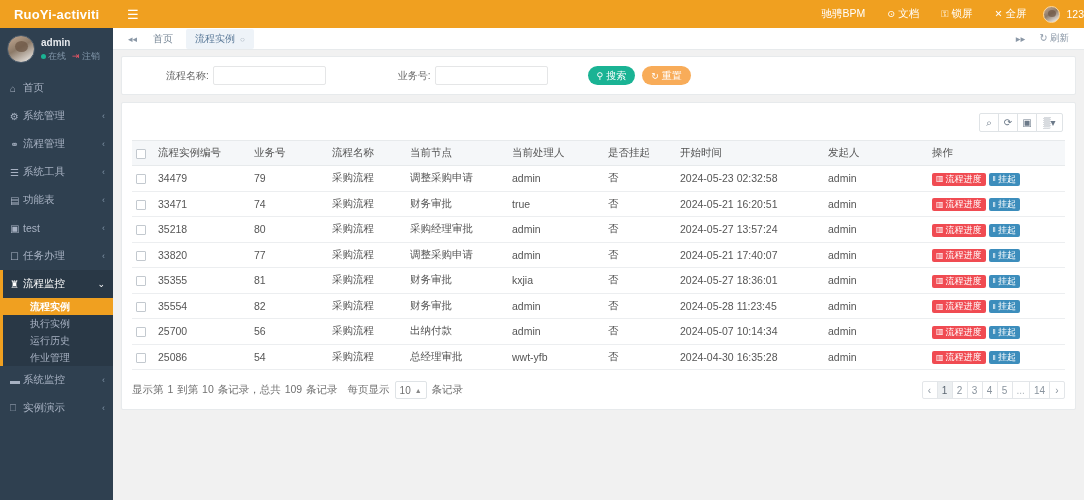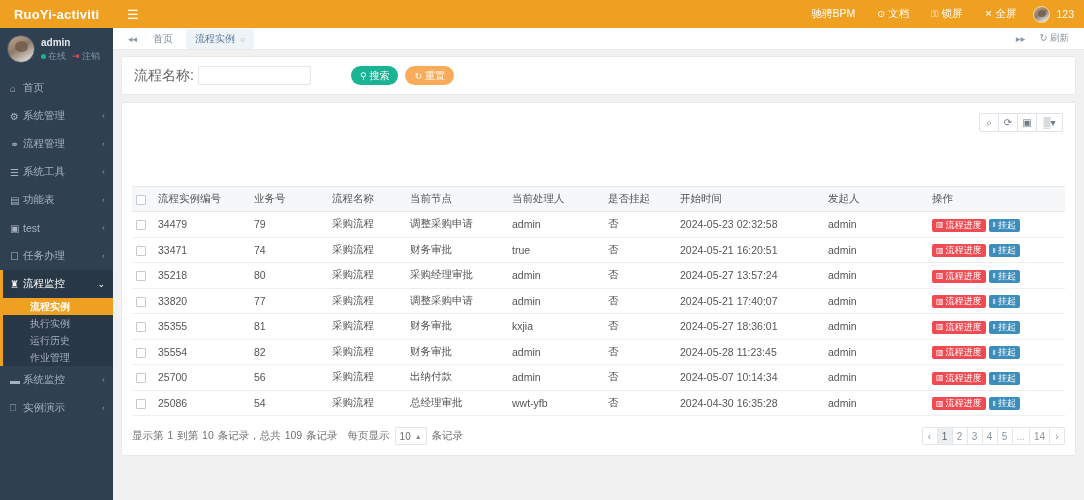--- a/index.html
+++ b/index.html
@@ -63,21 +63,21 @@
     color: #a7b1c2; font-size: 10px; cursor: pointer;
   }
   .submenu li.sel { background: #f0a020; color: #fff; font-weight: bold; }
 
   
   .topnav {
     position: absolute; left: 113px; top: 0; right: 0; height: 28px;
     background: #f0a020; display: flex; align-items: center;
   }
   .hamburger { padding: 0 14px; color: #fff; font-size: 13px; cursor: pointer; }
-  .nav-right { margin-left: auto; display: flex; align-items: center; padding-right: 10px; }
+  .nav-right { margin-left: auto; display: flex; align-items: center; padding-right: 0; }
   .nav-item {
     color: #fff; font-size: 10.5px; padding: 0 11px; cursor: pointer; white-space: nowrap;
   }
   .nav-item .ni { margin-right: 3px; font-size: 9.5px; }
   .nav-user { display: flex; align-items: center; padding-left: 6px; cursor: pointer; }
   .nav-avatar {
     width: 17px; height: 17px; border-radius: 50%;
     background: linear-gradient(150deg,#b9a08a 10%,#8c7a68 45%,#dedad5 85%);
     border: 1px solid #ffd89a; position: relative; overflow:hidden;
   }
@@ -103,21 +103,21 @@
   .tabstrip-right { margin-left: auto; display: flex; align-items: center; }
   .tabstrip-right .tr-item { font-size: 9.5px; color: #8a97a6; padding: 0 7px; cursor: pointer; }
 
   
   .content { position: absolute; left: 113px; top: 50px; right: 0; bottom: 0; padding: 6px 8px; }
 
   .panel {
     background: #fff; border: 1px solid #e7eaec; border-radius: 2px;
   }
   .search-panel { padding: 9px 12px; display: flex; align-items: center; }
-  .form-label { font-size: 14px; color: #666; margin-right: 4px; white-space: nowrap; }
+  .form-label { font-size: 10px; color: #666; margin-right: 4px; white-space: nowrap; margin-left: 32px; }
   .form-input {
     height: 19px; width: 113px; border: 1px solid #e5e6e7; border-radius: 2px;
     font-size: 10.5px; padding: 0 5px; color: #555; outline: none; background: #fff;
   }
   .form-group { display: flex; align-items: center; margin-right: 40px; }
   .btn {
     border: none; border-radius: 11px; color: #fff; font-size: 10px;
     height: 19px; padding: 0 9px; cursor: pointer; white-space: nowrap;
     display: inline-flex; align-items: center; font-family: inherit;
   }
@@ -128,21 +128,21 @@
   .table-panel { margin-top: 7px; padding: 8px 10px 10px 10px; }
   .table-toolbar { display: flex; justify-content: flex-end; align-items: center; padding: 2px 2px 8px 2px; }
   .tb-btn {
     width: 20px; height: 19px; border: 1px solid #dfe3e6; background: #fff;
     color: #6c7a89; font-size: 10px; display: inline-flex; align-items: center;
     justify-content: center; cursor: pointer; margin-left: -1px;
   }
   .tb-btn:first-child { border-radius: 2px 0 0 2px; margin-left: 0; }
   .tb-btn.wide { width: 27px; border-radius: 0 2px 2px 0; }
 
-  table.grid { width: 100%; border-collapse: collapse; table-layout: fixed; margin-top: 46px; }
+  table.grid { width: 100%; border-collapse: collapse; table-layout: fixed; }
   table.grid thead th {
     background: #f5f7f9; border-top: 1px solid #e7eaec; border-bottom: 1px solid #e7eaec;
     font-size: 10.5px; font-weight: normal; color: #555; text-align: left;
     padding: 5px 4px; height: 22px;
   }
   table.grid tbody td {
     border-bottom: 1px solid #eceef0; font-size: 10.5px; color: #555;
     padding: 5px 4px; height: 22px; white-space: nowrap; overflow: hidden;
     text-overflow: ellipsis;
   }
@@ -317,20 +317,24 @@
         <span>刷新</span>
       </span>
     </div>
   </div>
 
   <div class="content">
 
     <div class="panel search-panel">
       <div class="form-group">
         <span class="form-label">流程名称:</span>
+        <input class="form-input" type="text" value="" style="">
+      </div>
+      <div class="form-group">
+        <span class="form-label">业务号:</span>
         <input class="form-input" type="text" value="" style="">
       </div>
       <button class="btn btn-search">
         <span class="bi">⚲</span>
         <span>搜索</span>
       </button>
       <button class="btn btn-reset">
         <span class="bi">↻</span>
         <span>重置</span>
       </button>

